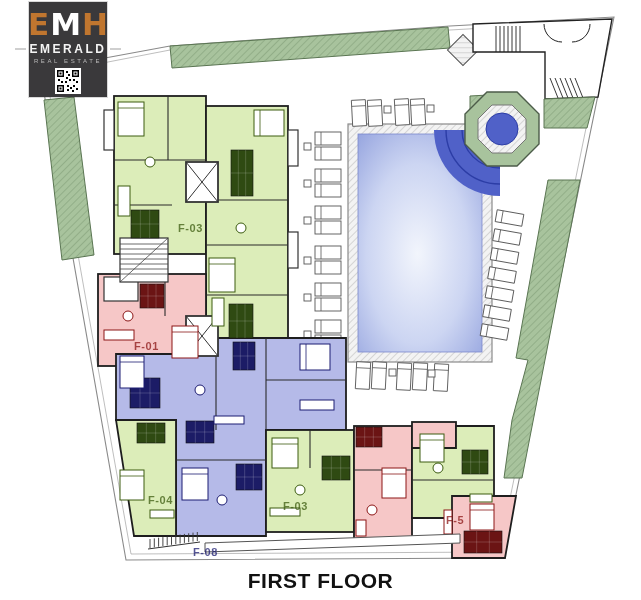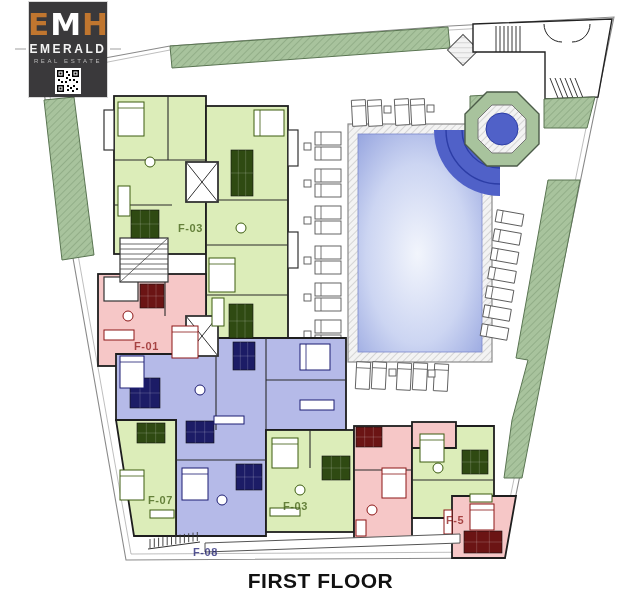--- a/index.html
+++ b/index.html
@@ -489,19 +489,19 @@
       <rect x="15" y="19" width="2" height="2" fill="#000"></rect>
         <rect x="18" y="17" width="2" height="2" fill="#000"></rect>
       <rect x="21" y="20" width="2" height="2" fill="#000"></rect>
         <rect x="12" y="21" width="2" height="2" fill="#000"></rect>
       <rect x="17" y="22" width="2" height="2" fill="#000"></rect>
     </svg>
   </div>
 
   <div class="lbl lbl-g" style="left:178px;top:222px">F-03</div>
   <div class="lbl lbl-r" style="left:134px;top:340px">F-01</div>
-  <div class="lbl lbl-g" style="left:148px;top:494px">F-07</div>
+  <div class="lbl lbl-g" style="left:148px;top:494px">F-04</div>
   <div class="lbl lbl-b" style="left:193px;top:502px">F-08</div>
   <div class="lbl lbl-g" style="left:283px;top:500px">F-03</div>
   <div class="lbl lbl-r" style="left:446px;top:514px">F-5</div>
 
   <div class="title">FIRST FLOOR</div>
 </div>
 
 </body></html>

